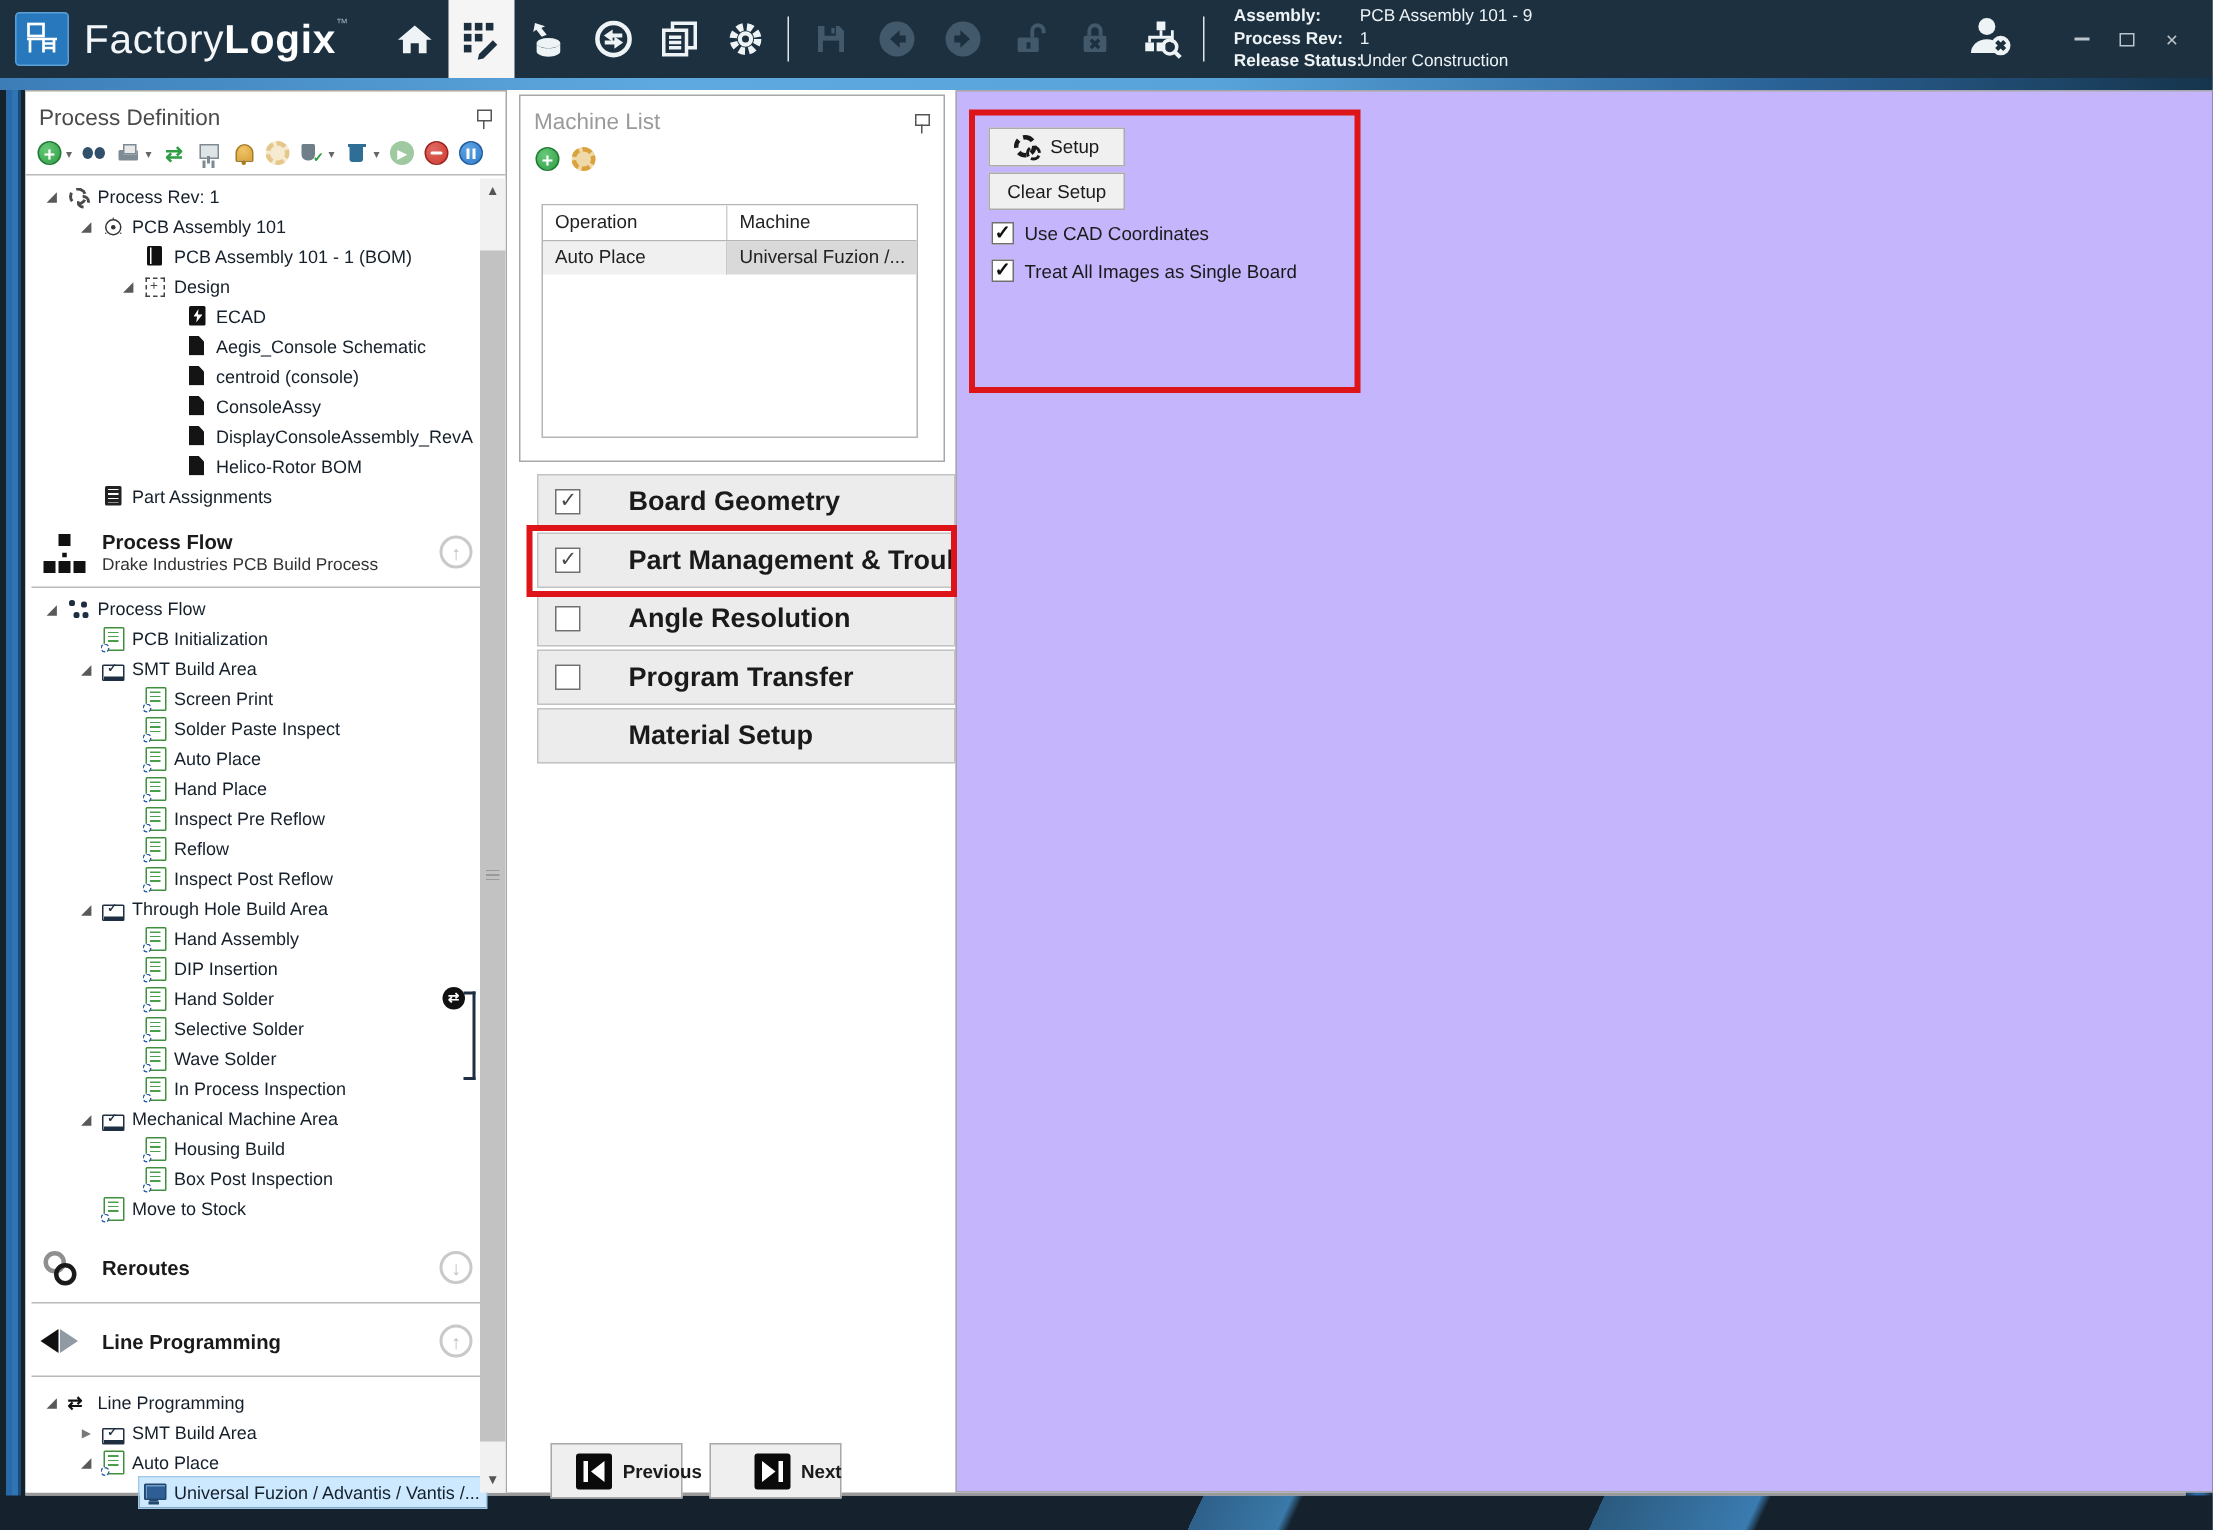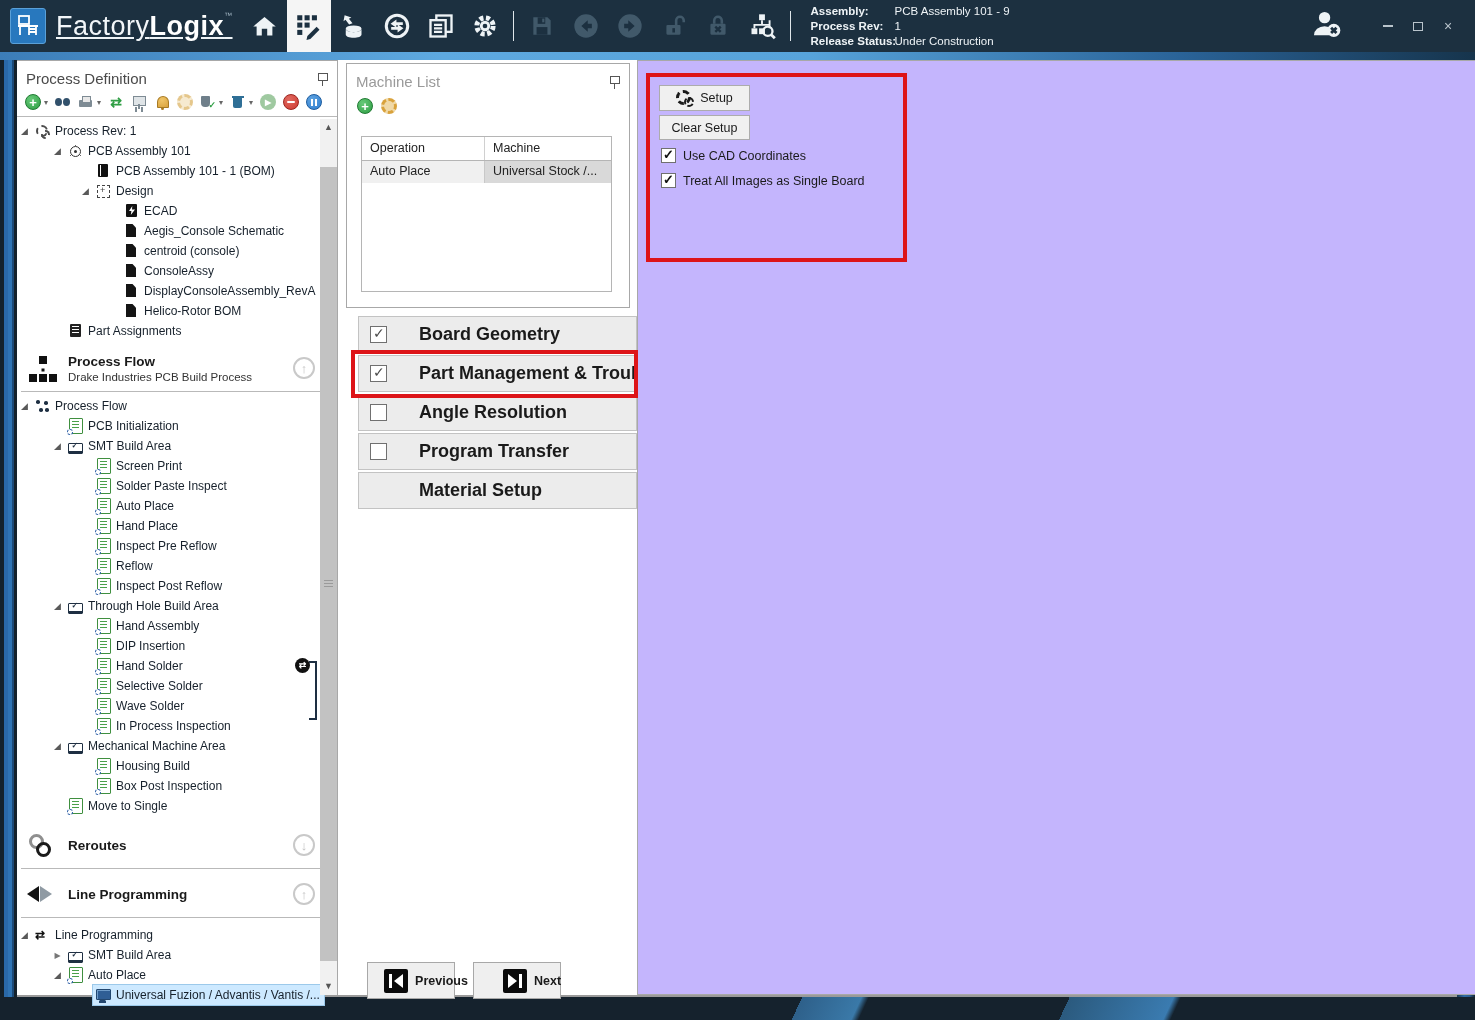--- a/index.html
+++ b/index.html
@@ -16,21 +16,21 @@
     background:linear-gradient(90deg,#1c3b52,#2e6ca6 40%,#2b5f93 70%,#142330); }
   .frame-bottom { position:absolute; left:0; right:0; bottom:0; height:23px;
     background:
       linear-gradient(115deg, transparent 54%, #2e608a 54%, #3a79a8 58%, transparent 58.5%),
       linear-gradient(115deg, transparent 72%, #2b5a7e 72%, #3a7bb0 79%, transparent 79.5%),
       #15222d; }
   .client { position:absolute; top:60px; left:17px; width:1440px; height:937px; background:#fff; border-bottom:2px solid #9a9a9a; }
 
   
   .logo-box { width:36px; height:36px; margin:0 10px 0 10px; background:#2878be; border:1px solid #5aa0d8; border-radius:3px; display:flex; align-items:center; justify-content:center; flex:none; }
-  .brand { font-size:27px; letter-spacing:.5px; white-space:nowrap; margin-right:10px;text-decoration:underline; }
+  .brand { font-size:27px; letter-spacing:.5px; white-space:nowrap; margin-right:22px; }
   .brand .f { font-weight:normal; color:#f2f6f9; }
   .brand .l { font-weight:bold; color:#ffffff; }
   .brand .tm { font-size:8px; vertical-align:top; color:#9fb2bf; }
   .tb-icons { display:flex; align-items:center; height:52px; }
   .tb-btn { width:44px; height:52px; display:flex; align-items:center; justify-content:center; color:#eef3f6; flex:none; }
   .tb-btn.sel { background:#f5f5f5; color:#1c3040; }
   .tb-btn.dim { color:#41596a; }
   .tb-sep { width:1px; height:30px; background:#dfe6ea; margin:0 6px; }
   .asm-info { margin-left:14px; font-size:11.5px; line-height:15px; white-space:nowrap; }
   .asm-row { display:flex; }
@@ -73,21 +73,21 @@
   .mi-trash::after { content:""; position:absolute; left:1.5px; top:1.5px; width:12px; height:2px; background:#2f6f96; }
   .mi-go { background:#9fc9a0; font-size:8px; }
   .mi-stop { background:radial-gradient(circle at 35% 30%,#e06a60,#cf3a32); border:1px solid #9c241e; }
   .mi-stop::before { content:""; width:8px; height:2.5px; background:#fff; border-radius:1px; }
   .mi-pause { background:radial-gradient(circle at 35% 30%,#5ea2e0,#2f7fd0); border:1px solid #1d5c9e; }
   .mi-pause::before { content:""; width:2.5px; height:7px; background:#fff; box-shadow:4px 0 0 #fff; margin-left:-4px; }
 
   
   .tree { position:relative; }
   .tree-row { height:20px; display:flex; align-items:center; position:relative; font-size:12px; color:#16202b; white-space:nowrap; }
-  .tree-row[data-level="0"] { padding-left:0; }
+  .tree-row[data-level="0"] { padding-left:10px; }
   .tree-row[data-level="1"] { padding-left:33px; }
   .tree-row[data-level="2"] { padding-left:61px; }
   .tree-row[data-level="3"] { padding-left:89px; }
   .expander { width:15px; flex:none; font-size:9px; color:#595959; text-align:center; }
   .tree-row[data-expander="expanded"] .expander::before { content:"◢"; }
   .tree-row[data-expander="collapsed"] .expander::before { content:"▶"; color:#777; font-size:8px; }
   .selwrap { display:flex; align-items:center; height:20px; padding:0 4px 0 2px; }
   .tree-row[data-selected="true"] .selwrap { background:#cde9ff; outline:1px solid #9cc9ea; }
   .ticon { width:16px; height:16px; margin-right:5px; position:relative; flex:none; }
 
@@ -623,21 +623,21 @@
             </span>
             <span class="tlabel">Box Post Inspection</span>
           </span>
         </div>
         <div class="tree-row" data-level="1" data-expander="none" data-icon="op">
           <span class="expander"></span>
           <span class="selwrap">
             <span class="ticon">
               <i></i>
             </span>
-            <span class="tlabel">Move to Single</span>
+            <span class="tlabel">Move to Stock</span>
           </span>
         </div>
       </div>
 
     <div style="height:8px"></div>
     <div class="section-header">
       <span class="sh-icon reroutes-icon"></span>
       <div class="sh-title">Reroutes</div>
       <span class="circle-btn">↓</span>
     </div>
@@ -700,21 +700,21 @@
     </div>
     <div class="ml-table">
       <div class="ml-thead">
         <div class="ml-th">Operation</div>
         <div class="ml-th">Machine</div>
       </div>
       <div>
 
       <div class="ml-row">
             <div class="ml-cell opcell">Auto Place</div>
-            <div class="ml-cell machcell">Universal Stock /...</div>
+            <div class="ml-cell machcell">Universal Fuzion /...</div>
           </div>
         </div>
     </div>
   </div>
 
   <div class="steps">
 
   <div class="step-row" data-checked="true" data-has_checkbox="true" data-highlighted="false">
         <span class="wincheck"></span>
         <span class="step-label">Board Geometry</span>

